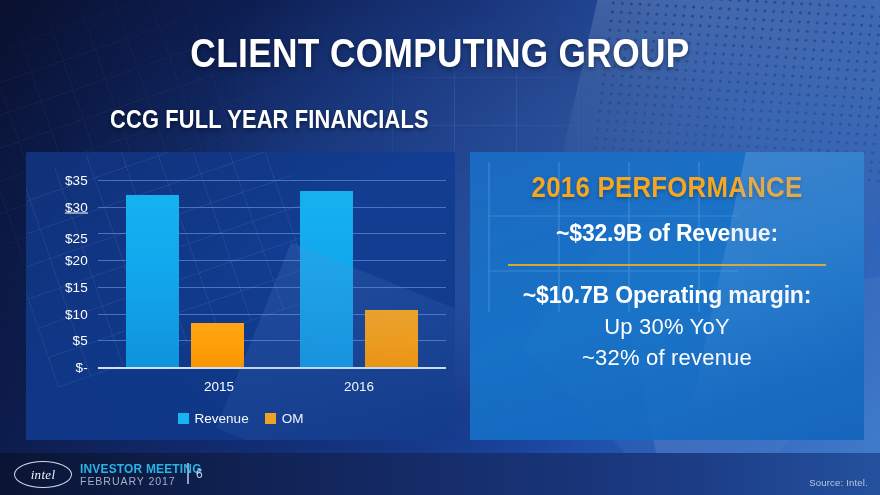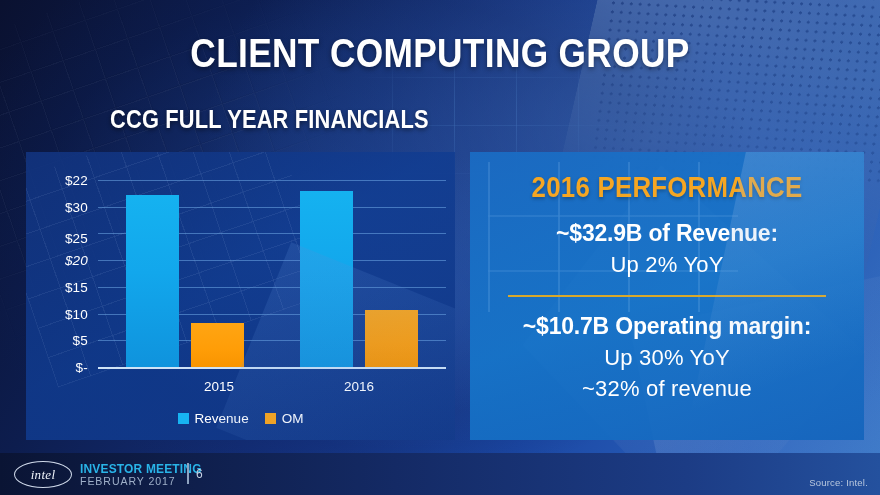--- a/index.html
+++ b/index.html
@@ -207,27 +207,27 @@
   <div class="bg-shape-b"></div>
   <div class="bg-circuit"></div>
   <div class="bg-glow"></div>
 
   <div class="title">CLIENT COMPUTING GROUP</div>
   <div class="subtitle">CCG FULL YEAR FINANCIALS</div>
 
   <div class="chart-panel">
     <div class="plot" id="plot">
         <div class="gridline" style="left: 72px; width: 348px; top: 28px;"></div>
-        <div class="ytick" style="top: 28px; right: 367px;">$22</div>
+        <div class="ytick" style="top: 28px; right: 367px;">$35</div>
         <div class="gridline" style="left: 72px; width: 348px; top: 54.7143px;"></div>
-        <div class="ytick" style="top: 54.7143px; right: 367px;">$30</div>
+        <div class="ytick" style="top: 54.7143px; right: 367px; text-decoration: underline;">$30</div>
         <div class="gridline" style="left: 72px; width: 348px; top: 81.4286px;"></div>
         <div class="ytick" style="top: 86px; right: 367px;">$25</div>
         <div class="gridline" style="left: 72px; width: 348px; top: 108.143px;"></div>
-        <div class="ytick" style="top: 108.143px; right: 367px; font-style: italic;">$20</div>
+        <div class="ytick" style="top: 108.143px; right: 367px;">$20</div>
         <div class="gridline" style="left: 72px; width: 348px; top: 134.857px;"></div>
         <div class="ytick" style="top: 134.857px; right: 367px;">$15</div>
         <div class="gridline" style="left: 72px; width: 348px; top: 161.571px;"></div>
         <div class="ytick" style="top: 161.571px; right: 367px;">$10</div>
         <div class="gridline" style="left: 72px; width: 348px; top: 188.286px;"></div>
         <div class="ytick" style="top: 188.286px; right: 367px;">$5</div>
         <div class="ytick" style="top: 215px; right: 367px;">$-</div>
         <div class="axisline" style="left: 72px; width: 348px; top: 215px;"></div>
         <div class="bar rev" style="left: 100px; width: 53px; height: 172.04px; bottom: 73px;"></div>
         <div class="bar om" style="left: 165px; width: 53px; height: 43.8114px; bottom: 73px;"></div>
@@ -246,21 +246,20 @@
           <span>OM</span>
         </div>
       </div>
   </div>
 
   <div class="perf-panel">
     <div class="perf-title">2016 PERFORMANCE</div>
 
     <div class="stat">
       <div class="head">~$32.9B of Revenue:</div>
-      <div class="sub">Up 2% YoY</div>
     </div>
 
     <div class="hr-gold"></div>
 
     <div class="stat">
       <div class="head">~$10.7B Operating margin:</div>
       <div class="sub">Up 30% YoY</div>
       <div class="sub">~32% of revenue</div>
     </div>
   </div>

